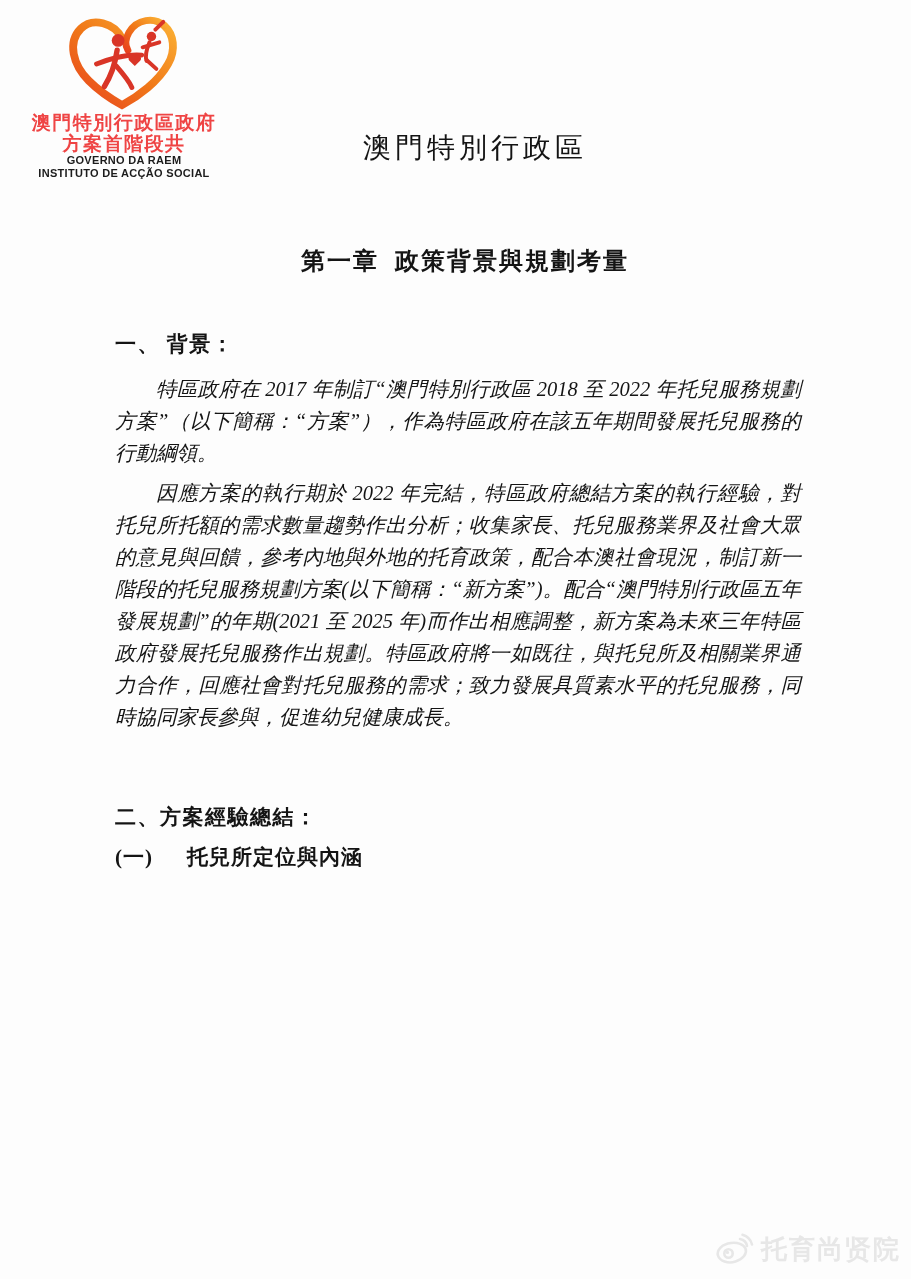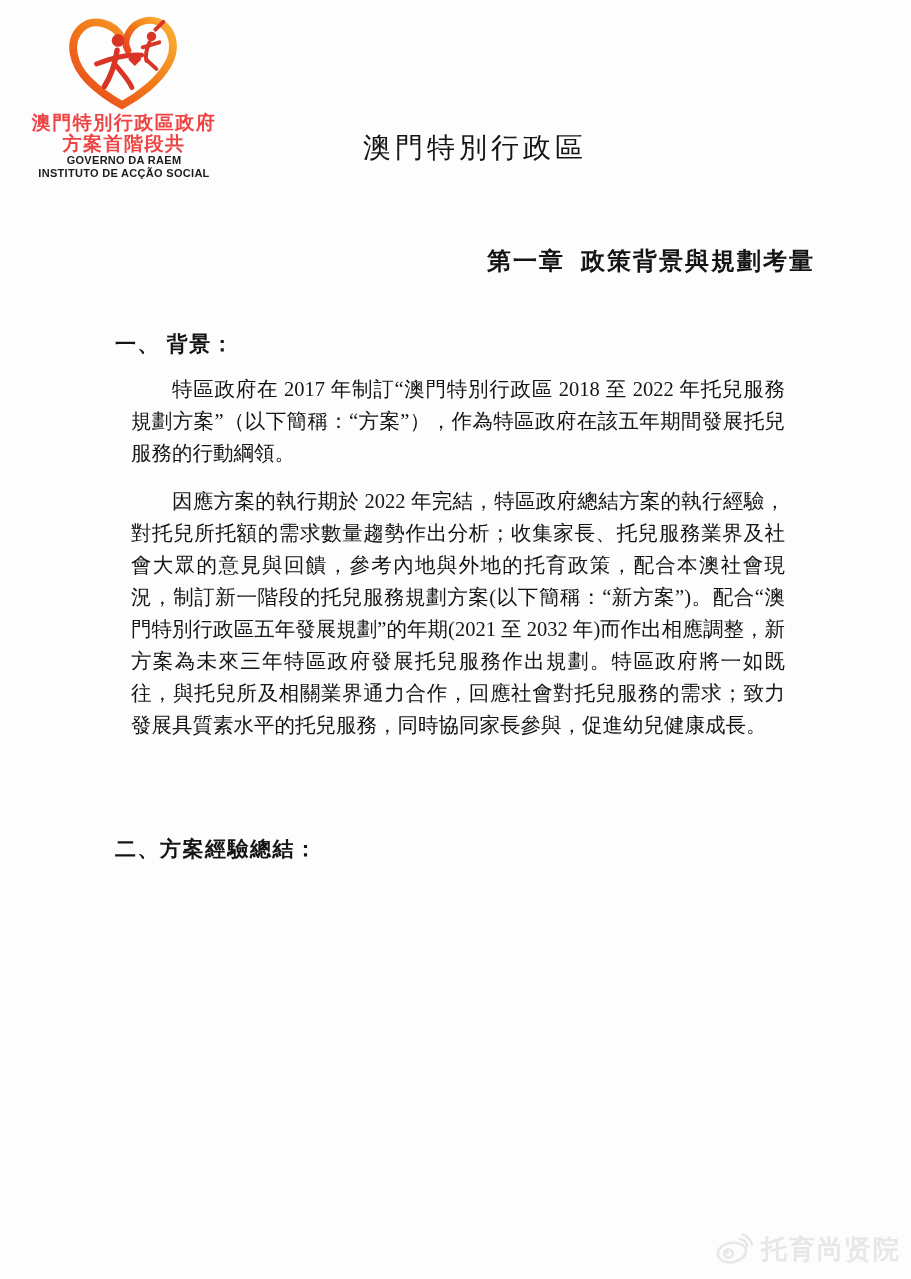--- a/index.html
+++ b/index.html
@@ -51,61 +51,62 @@
     font-weight: normal;
   }
   .title-line1 { font-size: 28px; line-height: 33px; letter-spacing: 4px; }
   .title-line2 { font-size: 29px; line-height: 34px; letter-spacing: 2px; margin-top: 4px; }
 
   .chapter-heading {
     position: absolute;
     top: 245px;
     left: 115px;
     width: 700px;
-    text-align: right;
+    text-align: center;
     font-weight: bold;
     font-size: 24px;
     letter-spacing: 2px;
     margin: 0;
   }
   .chapter-heading .chapter-title { margin-left: 16px; }
 
   
   .content {
     position: absolute;
     top: 328px;
     left: 115px;
     width: 686px;
     font-size: 20.5px;
     line-height: 32px;
     text-align: justify;
   }
   .content p {
-    margin: 16px;
+    margin: 0;
     text-indent: 2em;
+    font-style: italic;
   }
   .sec-heading {
     margin: 0;
     font-size: 21px;
     font-weight: bold;
     letter-spacing: 1.5px;
     line-height: 32px;
   }
   .sub-heading {
     margin: 0;
     font-size: 21px;
     font-weight: bold;
     letter-spacing: 1px;
     line-height: 32px;
   }
   .sub-heading .sub-title { margin-left: 34px; }
 
   .p1 { margin-top: 13px !important; }
   .p2 { margin-top: 8px  !important; }
-  .h-sec2 { margin-top: 92px; }
+  .h-sec2 { margin-top: 68px; }
   .p3 { margin-top: 11px !important; }
   .h-sub1 { margin-top: 8px; }
   .p4 { margin-top: 14px !important; }
 
   
   .watermark {
     position: absolute;
     right: 10px;
     bottom: 12px;
     display: flex;
@@ -166,25 +167,28 @@
   <h2 class="chapter-heading">
     <span class="chapter-number">第一章</span><span class="chapter-title">政策背景與規劃考量</span>
   </h2>
 
   <div class="content">
 
     <h3 class="sec-heading">一、 背景：</h3>
 
     <p class="p1">特區政府在 2017 年制訂“澳門特別行政區 2018 至 2022 年托兒服務規劃方案”（以下簡稱：“方案”），作為特區政府在該五年期間發展托兒服務的行動綱領。</p>
 
-    <p class="p2">因應方案的執行期於 2022 年完結，特區政府總結方案的執行經驗，對托兒所托額的需求數量趨勢作出分析；收集家長、托兒服務業界及社會大眾的意見與回饋，參考內地與外地的托育政策，配合本澳社會現況，制訂新一階段的托兒服務規劃方案(以下簡稱：“新方案”)。配合“澳門特別行政區五年發展規劃”的年期(2021 至 2032 年)而作出相應調整，新方案為未來三年特區政府發展托兒服務作出規劃。特區政府將一如既往，與托兒所及相關業界通力合作，回應社會對托兒服務的需求；致力發展具質素水平的托兒服務，同時協同家長參與，促進幼兒健康成長。</p>
+    <p class="p2">因應方案的執行期於 2022 年完結，特區政府總結方案的執行經驗，對托兒所托額的需求數量趨勢作出分析；收集家長、托兒服務業界及社會大眾的意見與回饋，參考內地與外地的托育政策，配合本澳社會現況，制訂新一階段的托兒服務規劃方案(以下簡稱：“新方案”)。配合“澳門特別行政區五年發展規劃”的年期(2021 至 2025 年)而作出相應調整，新方案為未來三年特區政府發展托兒服務作出規劃。特區政府將一如既往，與托兒所及相關業界通力合作，回應社會對托兒服務的需求；致力發展具質素水平的托兒服務，同時協同家長參與，促進幼兒健康成長。</p>
 
     <h3 class="sec-heading h-sec2">二、方案經驗總結：</h3>
 
 
+    <h4 class="sub-heading h-sub1">
+      <span class="sub-number">(一)</span><span class="sub-title">托兒所定位與內涵</span>
+    </h4>
 
 
   </div>
 
   <div class="watermark">
     <svg width="40" height="33" viewBox="0 0 40 33" aria-hidden="true">
       <g fill="none" stroke="#e7e7e7" stroke-width="2.6" stroke-linecap="round">
         <path d="M17 10 C 8 11, 2.5 17, 4 22.5 C 5.5 28, 14 31, 21.5 28.5 C 29 26, 33.5 20.5, 31.5 15.5 C 29.8 11.3, 23.5 9.2, 17 10 Z"></path>
         <circle cx="14.5" cy="20.5" r="4.2"></circle>
         <path d="M26 6 A 8.5 8.5 0 0 1 33 13"></path>

